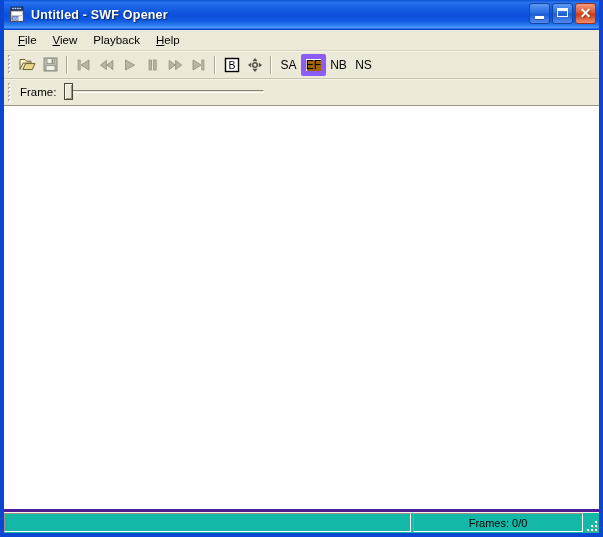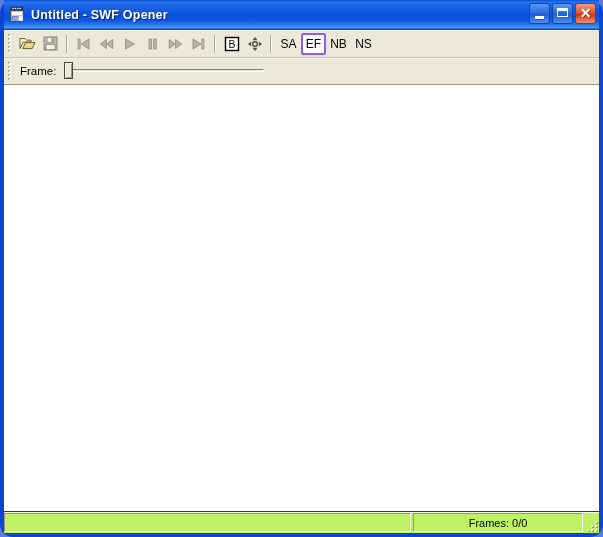--- a/index.html
+++ b/index.html
@@ -23,21 +23,20 @@
     width: 603px;
     height: 537px;
     box-sizing: border-box;
     background: #0a46d2;
     border-left: 4px solid #0a46d2;
     border-right: 4px solid #0a46d2;
     border-bottom: 4px solid #0a46d2;
     border-top: 0;
     display: flex;
     flex-direction: column;
-    border-radius: 13px;
   }
 
   
   .titlebar {
     position: relative;
     height: 29px;
     flex: 0 0 29px;
     background: linear-gradient(to bottom,
         #0a53d8 0%,
         #2a73ec 8%,
@@ -186,22 +185,22 @@
     border: 1px solid transparent;
     flex: 0 0 auto;
   }
   .tbtn.wide {
     width: 25px;
     font-size: 12px;
     font-weight: normal;
     color: #000;
   }
   .tbtn.active {
-    border: 2px solid #8b5cf6;
-    background: #ffffff;
+    border: 5px solid #8b5cf6;
+    background: #a16207;
     border-radius: 2px;
     box-shadow: inset 1px 1px 0 #ffffff;
   }
   .tbtn svg { display: block; }
 
   
   .framebar {
     height: 26px;
     flex: 0 0 26px;
     background: #ece9d8;
@@ -254,24 +253,24 @@
     flex: 1 1 auto;
     background: #ffffff;
     border-top: 1px solid #ffffff;
     min-height: 0;
   }
 
   
   .statusbar {
     height: 21px;
     flex: 0 0 21px;
-    background: #bef264;
+    background: #14b8a6;
     display: flex;
     align-items: stretch;
-    border-top: 1px solid #4c1d95;
+    border-top: 3px solid #4c1d95;
     box-shadow: inset 0 1px 0 #f7f5ea;
   }
   .status-pane {
     box-sizing: border-box;
     height: 19px;
     margin-top: 1px;
     border: 1px solid;
     border-color: #9a9684 #ffffff #ffffff #9a9684;
     display: flex;
     align-items: center;
@@ -327,20 +326,26 @@
           <span class="glyph"></span>
         </div>
       <div class="tb-btn close">
           <span class="glyph">✕</span>
         </div>
     </div>
   </div>
 
   <div class="client">
 
+    <div class="menubar">
+      <div class="menu-item"><u>F</u><span>ile</span></div>
+      <div class="menu-item"><u>V</u><span>iew</span></div>
+      <div class="menu-item"><span>Playback</span></div>
+      <div class="menu-item"><u>H</u><span>elp</span></div>
+    </div>
 
     <div class="toolbar">
       <div class="gripper"></div>
 
       <div class="tbtn">
         <span>
           <svg width="17" height="15" viewBox="0 0 17 15">
             <path d="M1 12.5 L1 2.5 L6 2.5 L7.6 4.2 L12 4.2 L12 6 L4.2 6 L1 12.5 Z" fill="#fdf6c8" stroke="#6b6230" stroke-width="1"></path>
             <path d="M3.8 12.6 L6.6 6.6 L16 6.6 L13.2 12.6 Z" fill="#e8d98a" stroke="#6b6230" stroke-width="1"></path>
           </svg>

